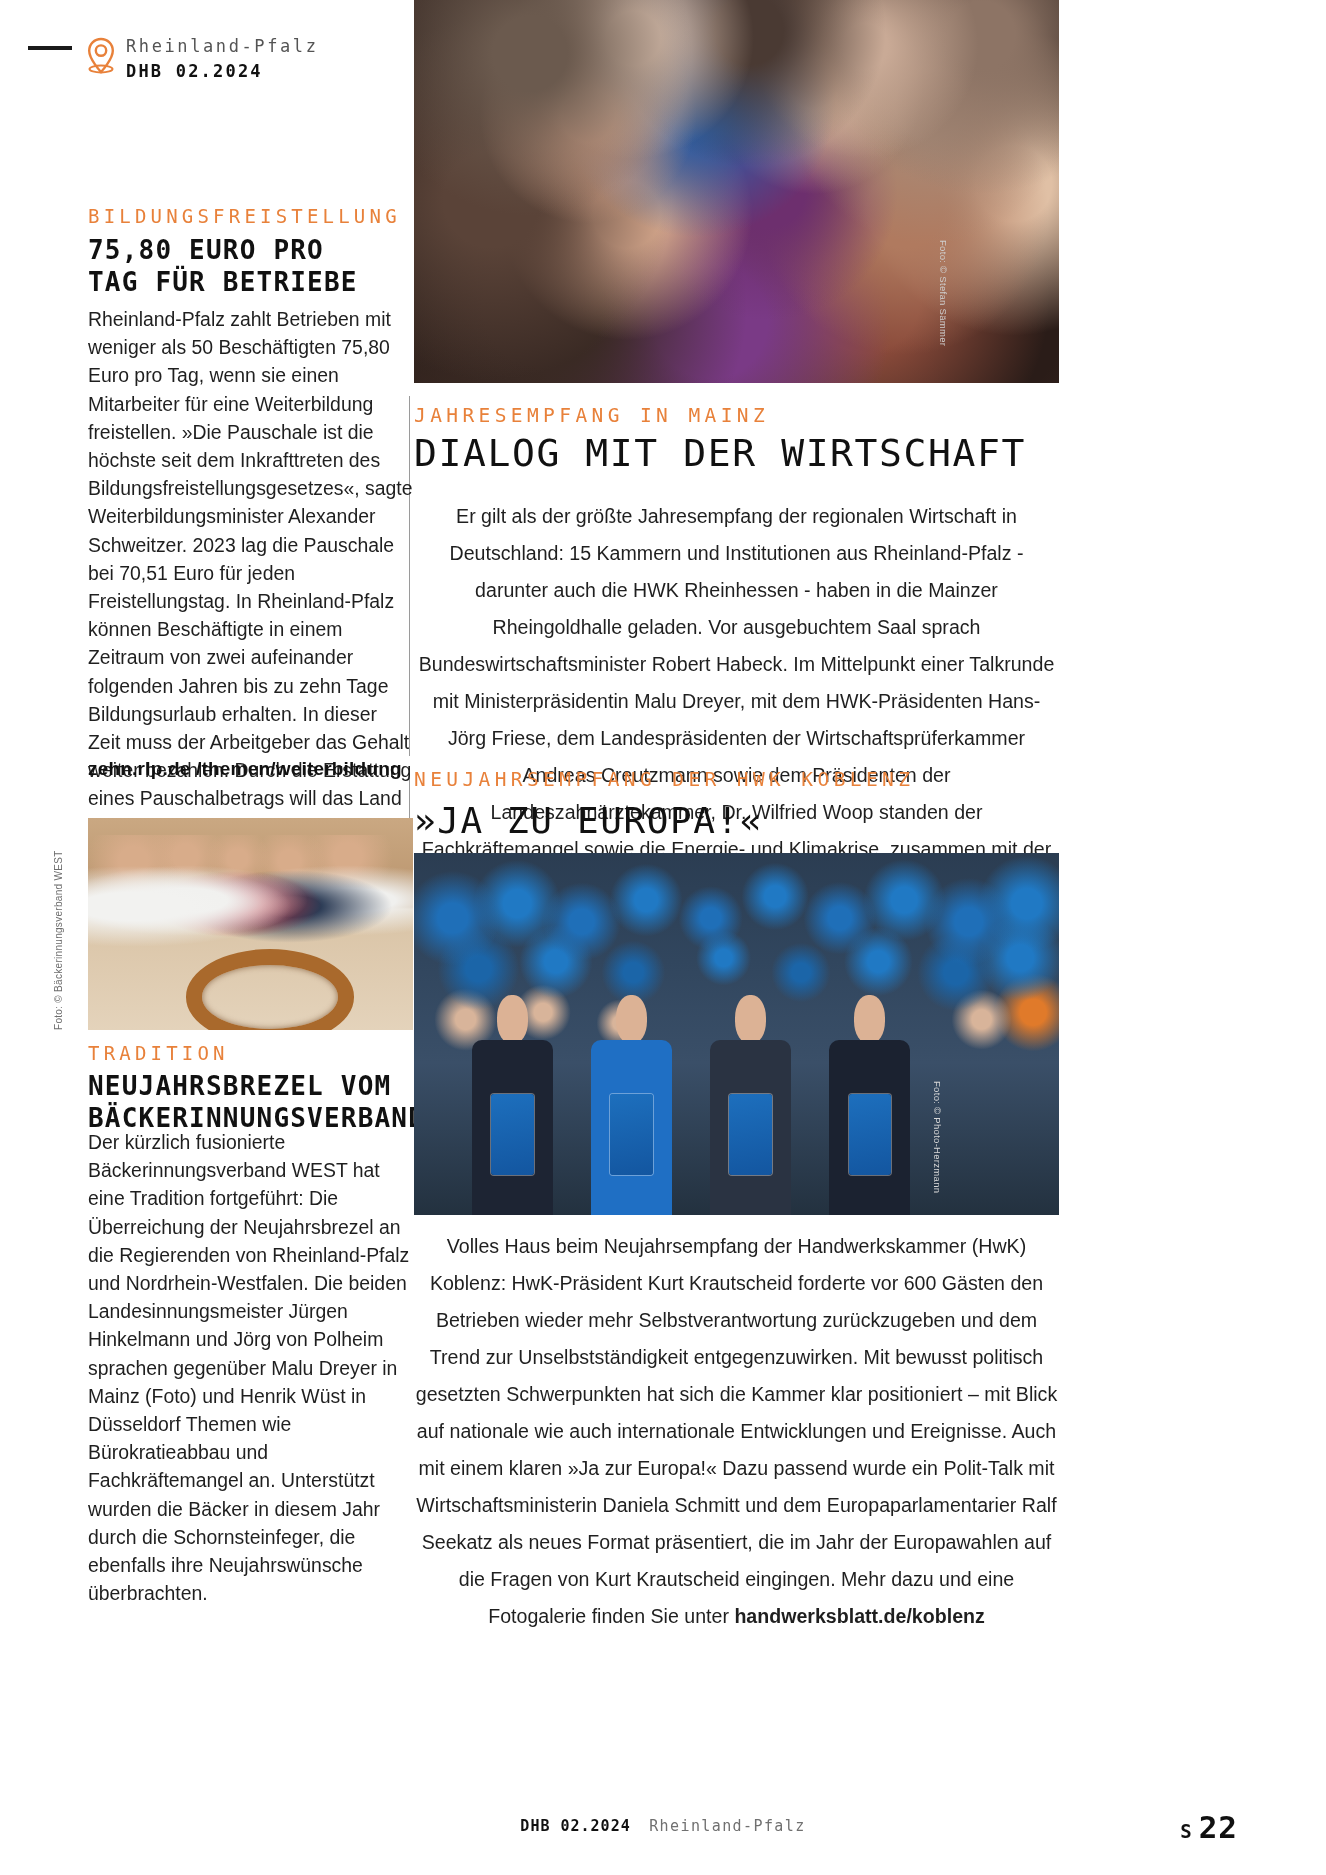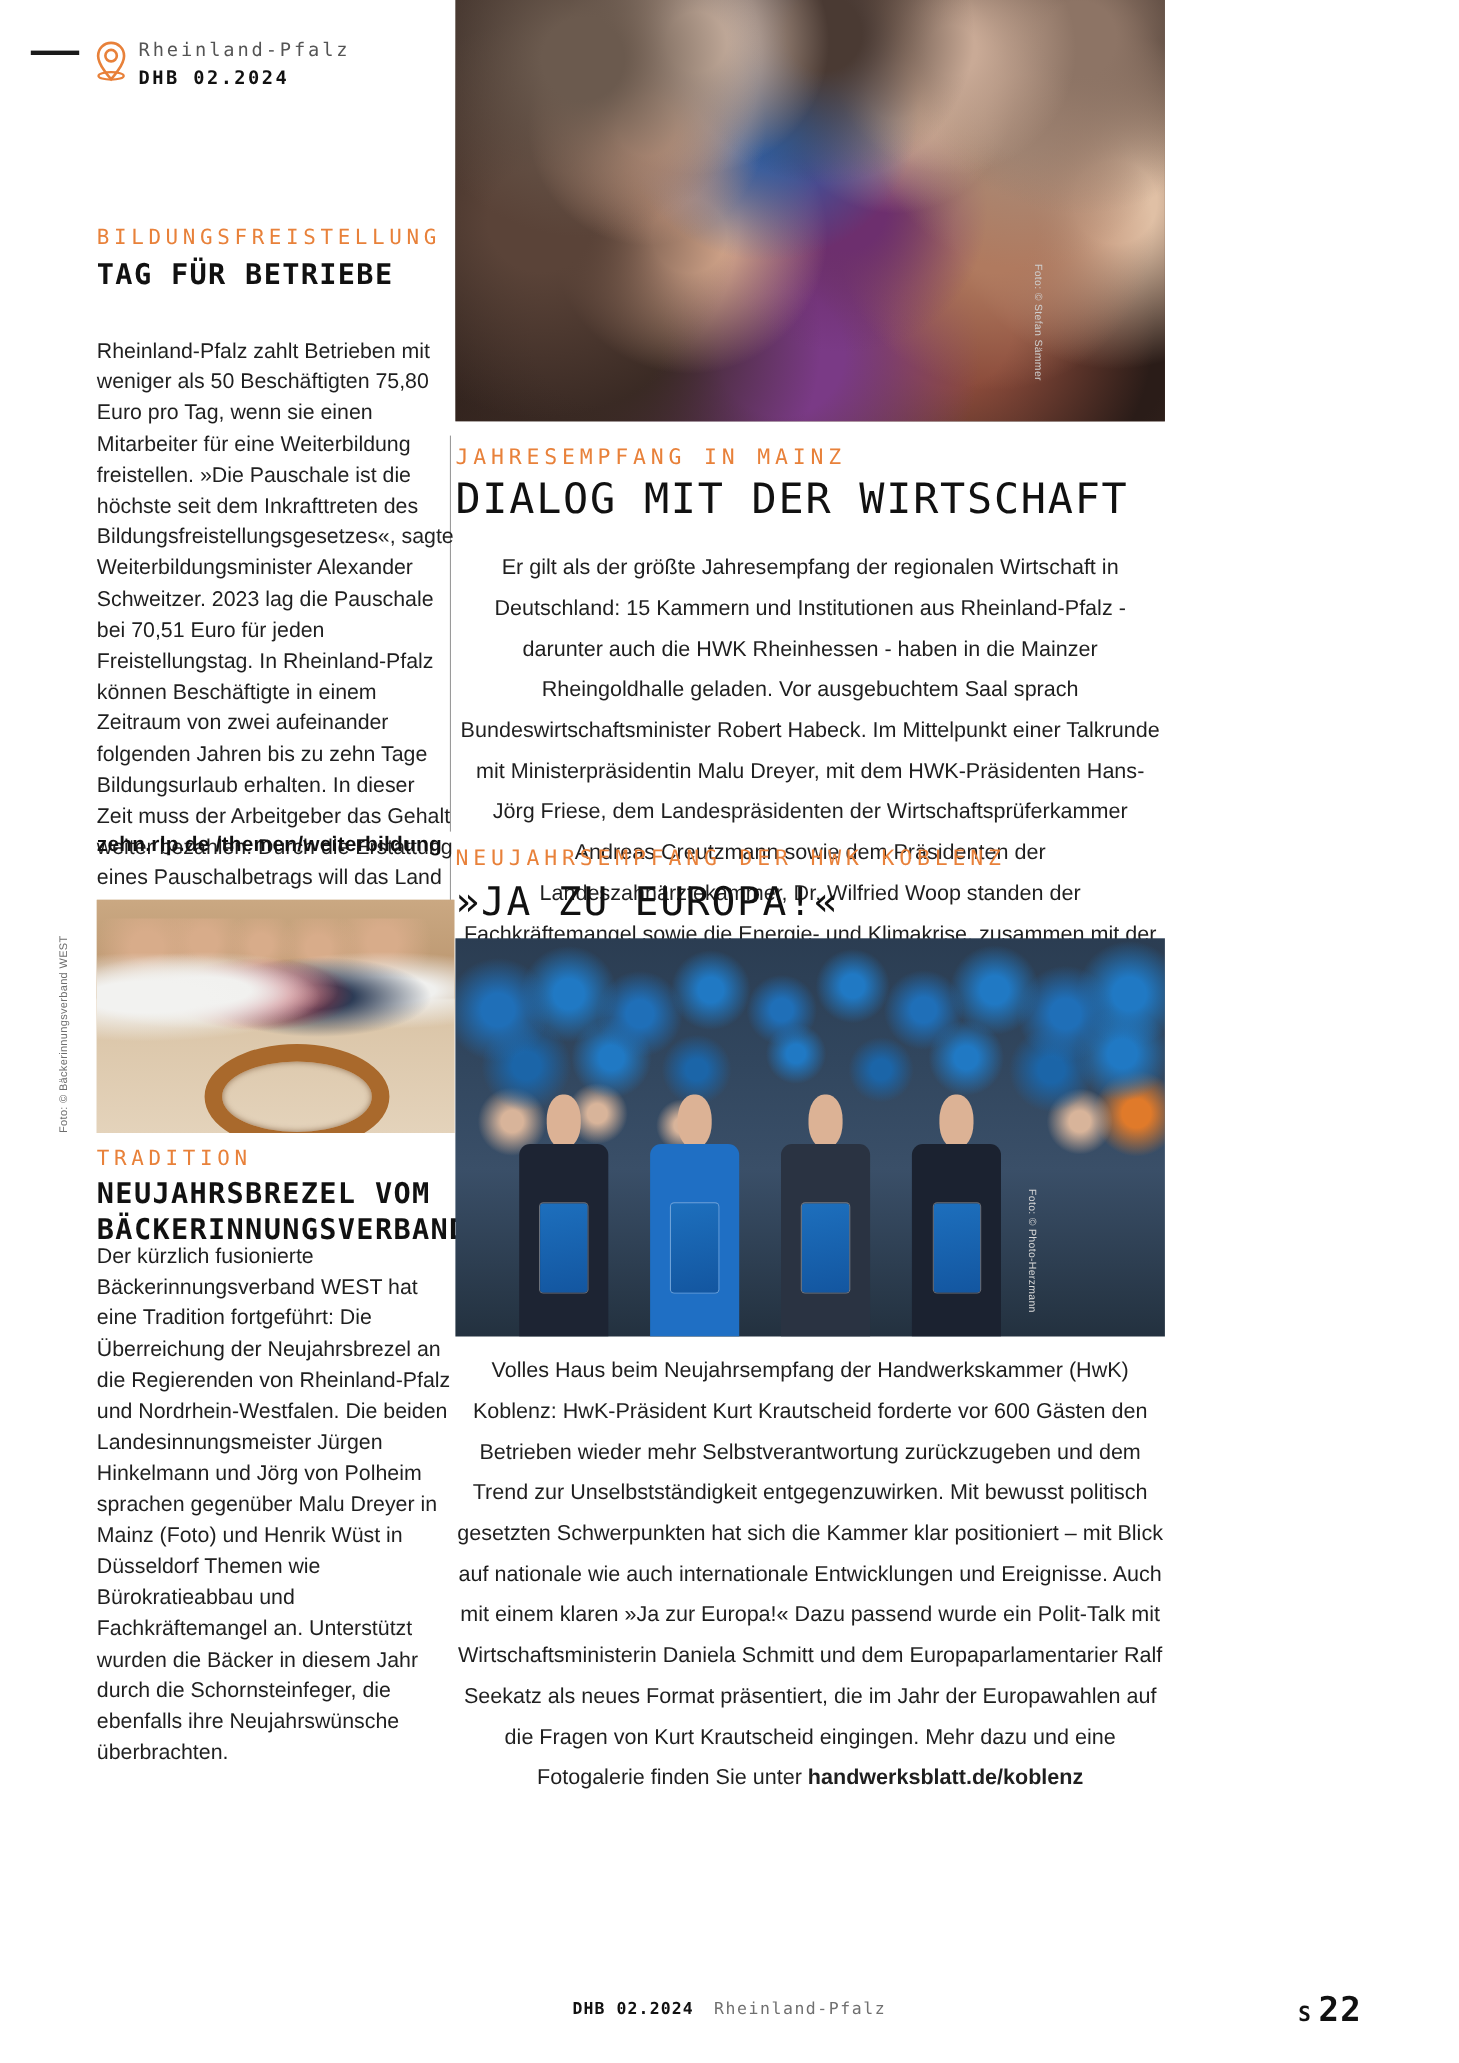--- a/index.html
+++ b/index.html
@@ -358,20 +358,21 @@
       <div class="header-issue">DHB 02.2024</div>
     </div>
   </div>
 
   <div class="vrule" style="left:409px; top:396px; height:360px;"></div>
   <div class="vrule" style="left:409px; top:766px; height:100px;"></div>
 
   <div id="art1-kicker" class="kicker">BILDUNGSFREISTELLUNG</div>
 
   <div id="art1-head">
+    <div class="hl-left">75,80 EURO PRO</div>
     <div class="hl-left">TAG FÜR BETRIEBE</div>
   </div>
 
   <p id="art1-body" class="body">Rheinland-Pfalz zahlt Betrieben mit weniger als 50 Beschäftigten 75,80 Euro pro Tag, wenn sie einen Mitarbeiter für eine Weiterbildung freistellen. »Die Pauschale ist die höchste seit dem Inkrafttreten des Bildungsfreistellungsgesetzes«, sagte Weiterbildungsminister Alexander Schweitzer. 2023 lag die Pauschale bei 70,51 Euro für jeden Freistellungstag. In Rheinland-Pfalz können Beschäftigte in einem Zeitraum von zwei aufeinander folgenden Jahren bis zu zehn Tage Bildungsurlaub erhalten. In dieser Zeit muss der Arbeitgeber das Gehalt weiter bezahlen. Durch die Erstattung eines Pauschalbetrags will das Land die Unternehmen bei der Freistellung ihrer Mitarbeiterinnen und Mitarbeiter unterstützen. Die Erstattung können die Unternehmen auf einem Formblatt online beantragen.</p>
 
   <div id="art1-link" class="linkline">zehn.rlp.de /themen/weiterbildung</div>
 
   <div id="photo2">
     <div class="photo">
       <div class="ph2-people"></div>

